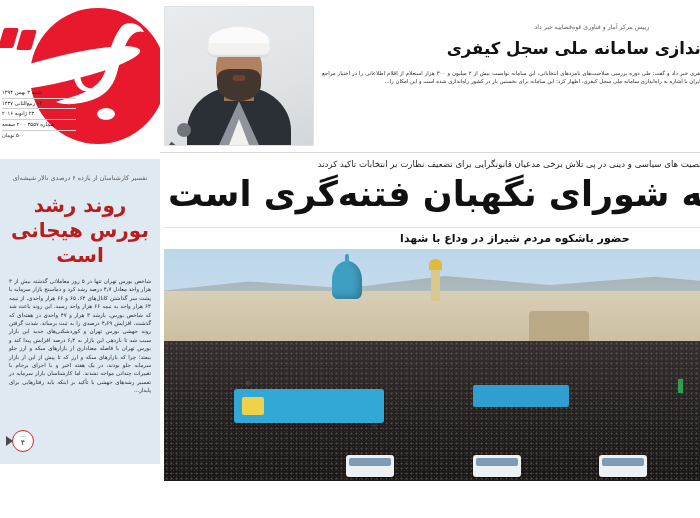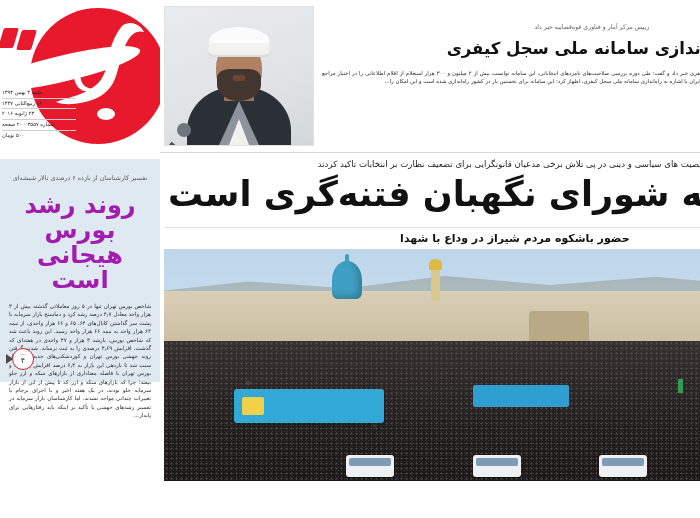--- a/index.html
+++ b/index.html
@@ -12,21 +12,21 @@
   .page {
     position: relative;
     width: 700px; height: 518px;
     background: #ffffff;
     display: flex;
     flex-direction: row-reverse;
   }
 
   
   .col-right {
-    width: 160px; height: 382px;
+    width: 160px; height: 464px;
     position: relative;
     flex: 0 0 160px;
     background: #ffffff;
   }
   .masthead {
     position: relative;
     height: 157px;
     background: #fff;
     overflow: hidden;
   }
@@ -92,24 +92,24 @@
     direction: rtl;
     text-align: center;
   }
   .bourse-kicker {
     font-size: 6.4px;
     line-height: 11px;
     color: #5a5a5a;
     margin-bottom: 9px;
   }
   .bourse-head {
-    font-size: 24px;
+    font-size: 20px;
     font-weight: bold;
     line-height: 25px;
-    color: #a21caf;
+    color: #b91c1c;
     letter-spacing: -0.4px;
     margin-bottom: 9px;
     text-align: center;
   }
   .bourse-body {
     font-size: 5.5px;
     line-height: 8.4px;
     color: #2b2b2b;
     text-align: justify;
     direction: rtl;

